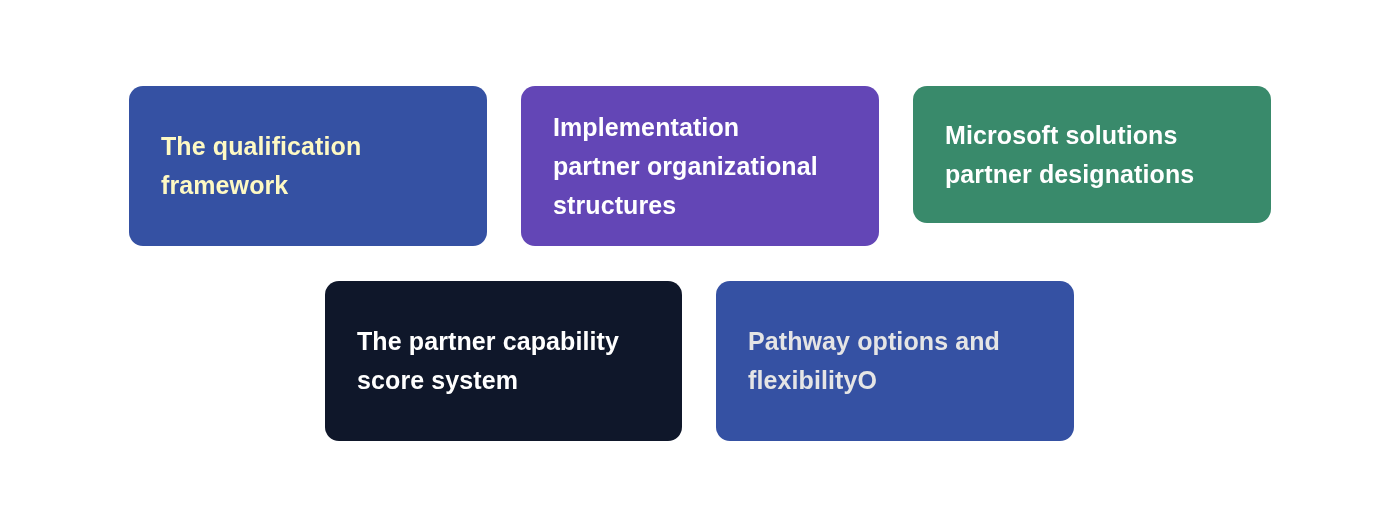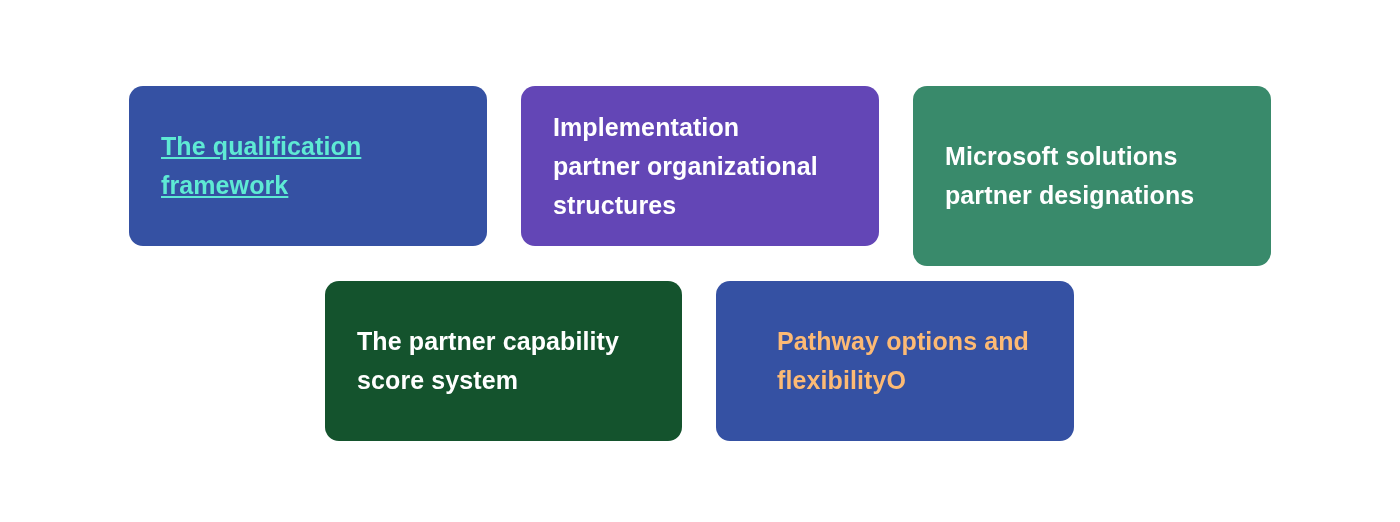--- a/index.html
+++ b/index.html
@@ -39,50 +39,50 @@
     font-weight: 700;
     line-height: 39px;
     letter-spacing: 0.1px;
     white-space: pre-line;
     margin: 0;
   }
 
   
   #card-0 { left: 129px; top: 86px;  width: 358px; height: 160px; }
   #card-1 { left: 521px; top: 86px;  width: 358px; height: 160px; }
-  #card-2 { left: 913px; top: 86px;  width: 358px; height: 180px; }
+  #card-2 { left: 913px; top: 86px;  width: 358px; height: 137px; }
 
   
   #card-3 { left: 325px; top: 281px; width: 357px; height: 160px; }
   #card-4 { left: 716px; top: 281px; width: 358px; height: 160px; }
 </style>
 </head>
 <body>
 
 <div id="canvas" style="background-color: rgb(255, 255, 255);">
 
   <div class="card" id="card-0" style="background-color: rgb(53, 81, 163);">
-    <span class="card-label" style="color: #5eead4; text-decoration: underline;">The qualification
+    <span class="card-label" style="color: #fef9c3;">The qualification
 framework</span>
   </div>
 
   <div class="card" id="card-1" style="background-color: rgb(99, 70, 182);">
     <span class="card-label" style="color: rgb(255, 255, 255);">Implementation
 partner organizational
 structures</span>
   </div>
 
   <div class="card" id="card-2" style="background-color: rgb(57, 138, 107);">
     <span class="card-label" style="color: rgb(255, 255, 255);">Microsoft solutions
 partner designations</span>
   </div>
 
-  <div class="card" id="card-3" style="background-color: #14532d;">
+  <div class="card" id="card-3" style="background-color: #0f172a;">
     <span class="card-label" style="color: rgb(255, 255, 255);">The partner capability
 score system</span>
   </div>
 
   <div class="card" id="card-4" style="background-color: rgb(53, 81, 163);">
-    <span class="card-label" style="color: #fdba74; margin-left: 29px;">Pathway options and
+    <span class="card-label" style="color: #e5e5e5;">Pathway options and
 flexibilityO</span>
   </div>
 
 </div>
 
 </body></html>

